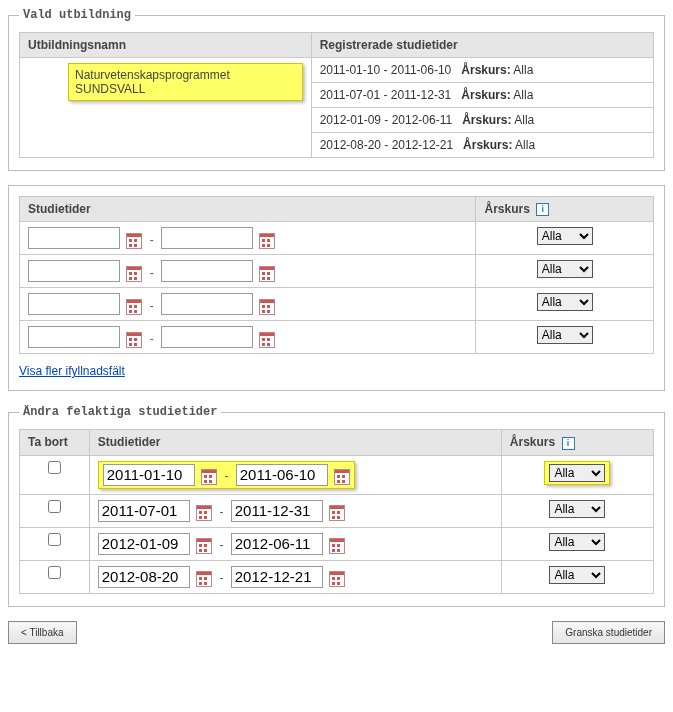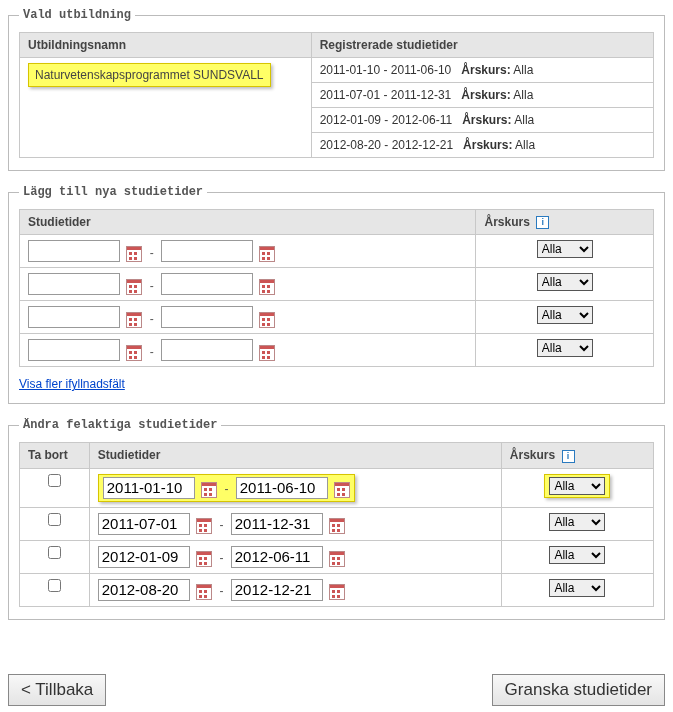--- a/index.html
+++ b/index.html
@@ -48,20 +48,21 @@
     padding: 2px 4px;
     display: inline-block;
   }
   .programname {
     background: #ffff66;
     border: 1px solid #d6c400;
     box-shadow: 2px 2px 3px rgba(0,0,0,0.25);
     padding: 4px 6px;
     display: inline-block;
     color:#444;
+    margin-left:40px;
   }
   input[type="text"].date {
     width: 84px;
     height: 18px;
     border: 1px solid #999;
     font-family: Verdana, Arial, sans-serif;
     font-size: 15px;
     padding: 1px 3px;
   }
   .cal-icon {
@@ -120,27 +121,26 @@
     padding: 0 4px;
     color:#555;
   }
   .buttons {
     margin-top: 10px;
     display: flex;
     justify-content: space-between;
   }
   button.navbtn {
     font-family: Verdana, Arial, sans-serif;
-    font-size: 17px;
+    font-size: 10px;
     border: 1px solid #888;
     background: linear-gradient(#f8f8f8,#e4e4e4);
     padding: 5px 12px;
     cursor: pointer;
     color:#333;
-    margin-top:40px;
   }
   .chk { margin:0; }
   td.center { text-align:center; }
   .arskurs-cell { text-align:center; }
   .nowrap { white-space:nowrap; }
 </style>
 </head>
 <body>
 
 <fieldset>
@@ -180,21 +180,20 @@
       <span>2012-08-20 - 2012-12-21</span>&nbsp;&nbsp;
       <b>Årskurs:</b>
       <span>Alla</span>
     </td>
         </tr>
   </tbody>
     </table>
 </fieldset>
 
 <fieldset>
-  <legend>Lägg till nya studietider</legend>
   <table class="outer">
     <tbody>
         <tr>
       <th>Studietider</th>
       <th style="width:28%">
         <span>Årskurs</span>
         <span class="info-icon">i</span>
       </th>
     </tr>
 

